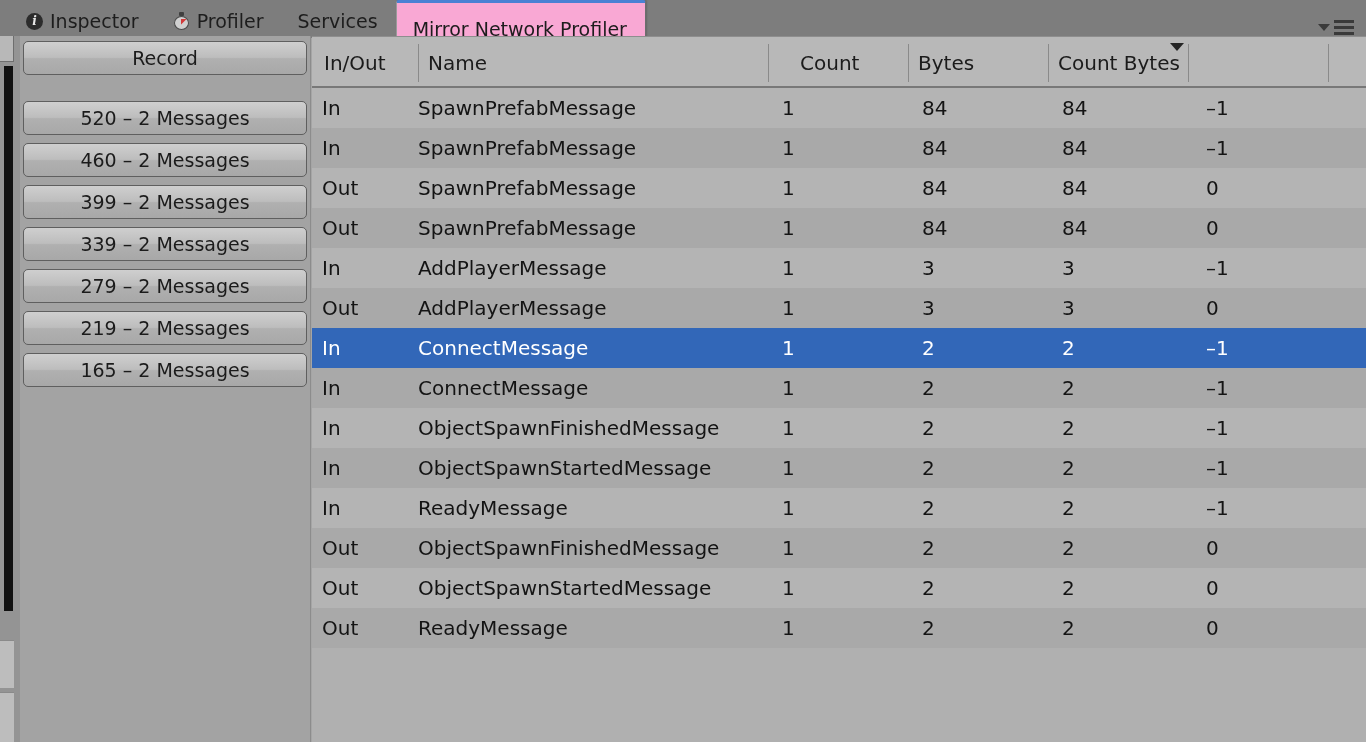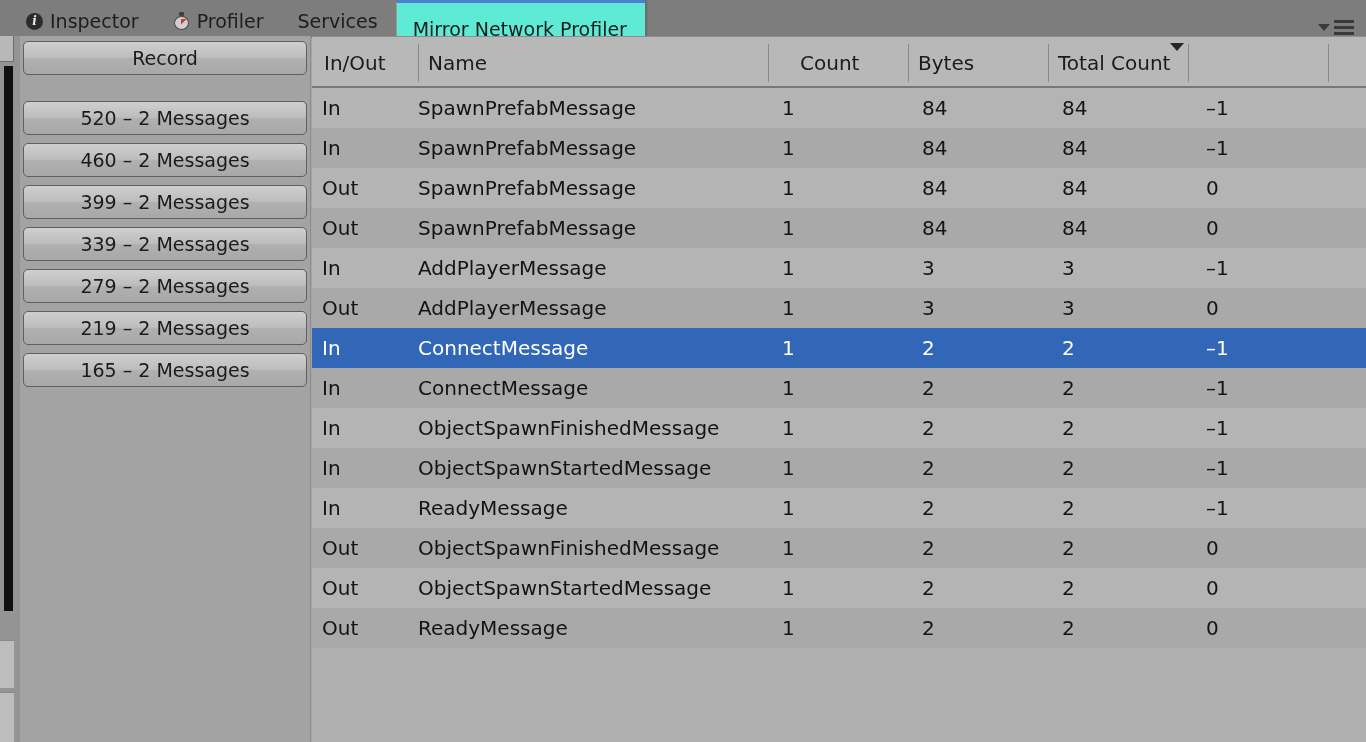--- a/index.html
+++ b/index.html
@@ -39,21 +39,21 @@
     gap: 7px;
     height: 34px;
     padding: 0 18px 0 16px;
     font-size: 19px;
     color: #1d1d1d;
     white-space: nowrap;
     cursor: default;
   }
   .tab.first { padding-left: 26px; }
   .tab.active {
-    background: #5eead4;
+    background: #f9a8d4;
     border-top: 3px solid #4a81d4;
     border-left: 1px solid #9a9a9a;
     border-right: 1px solid #6d6d6d;
     border-radius: 3px 3px 0 0;
     height: 38px;
     padding-top: 16px;
     box-shadow: 1px -1px 2px rgba(0,0,0,0.18);
   }
 
   .ico { display: inline-block; flex: 0 0 auto; }
@@ -338,21 +338,21 @@
         <div class="th-div" style="left: 106px;"></div>
         <div class="th" style="left: 456px; width: 140px; padding-left: 32px;">
           <span>Count</span>
         </div>
         <div class="th-div" style="left: 456px;"></div>
         <div class="th" style="left: 596px; width: 140px;">
           <span>Bytes</span>
         </div>
         <div class="th-div" style="left: 596px;"></div>
         <div class="th" style="left: 736px; width: 140px;">
-          <span>Total Count</span>
+          <span>Count Bytes</span>
         </div>
         <div class="th-div" style="left: 736px;"></div>
         <div class="sort-caret" style="left: 858px; top: 6px;"></div>
         <div class="th-div" style="left: 876px;"></div>
         <div class="th-div" style="left: 1016px;"></div>
       </div>
     <div class="tbody" id="tbody">
         <div class="trow odd">
           <div class="cell" style="left: 10px; width: 104px;">In</div>
           <div class="cell" style="left: 106px; width: 350px;">SpawnPrefabMessage</div>

